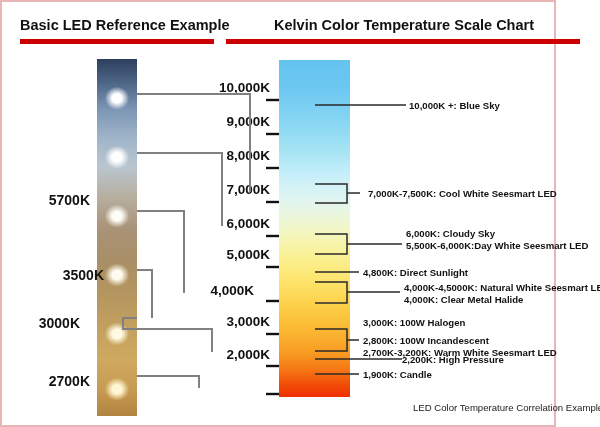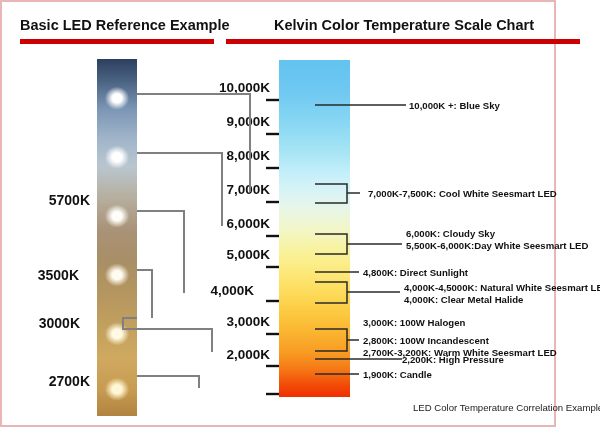--- a/index.html
+++ b/index.html
@@ -63,21 +63,21 @@
 
   <div class="hdr" id="hdr-left">Basic LED Reference Example</div>
   <div class="rule" id="rule-left"></div>
 
   <div class="hdr" id="hdr-right">Kelvin Color Temperature Scale Chart</div>
   <div class="rule" id="rule-right"></div>
 
   <div id="led-strip"></div>
 
   <div class="ktick" style="left:18px; top:148px;margin-top:42px;">5700K</div>
-  <div class="ktick" style="left:7px; top:265px;text-align:right;">3500K</div>
+  <div class="ktick" style="left:32px; top:265px;text-align:right;">3500K</div>
   <div class="ktick" style="left:8px; top:313px;">3000K</div>
   <div class="ktick" style="left:18px; top:371px;">2700K</div>
 
   <div id="scale-bar"></div>
 
   <div class="slabel" style="left:194px; top:78px;">10,000K</div>
   <div class="slabel" style="left:194px; top:112px;">9,000K</div>
   <div class="slabel" style="left:194px; top:146px;">8,000K</div>
   <div class="slabel" style="left:194px; top:180px;">7,000K</div>
   <div class="slabel" style="left:194px; top:214px;">6,000K</div>

